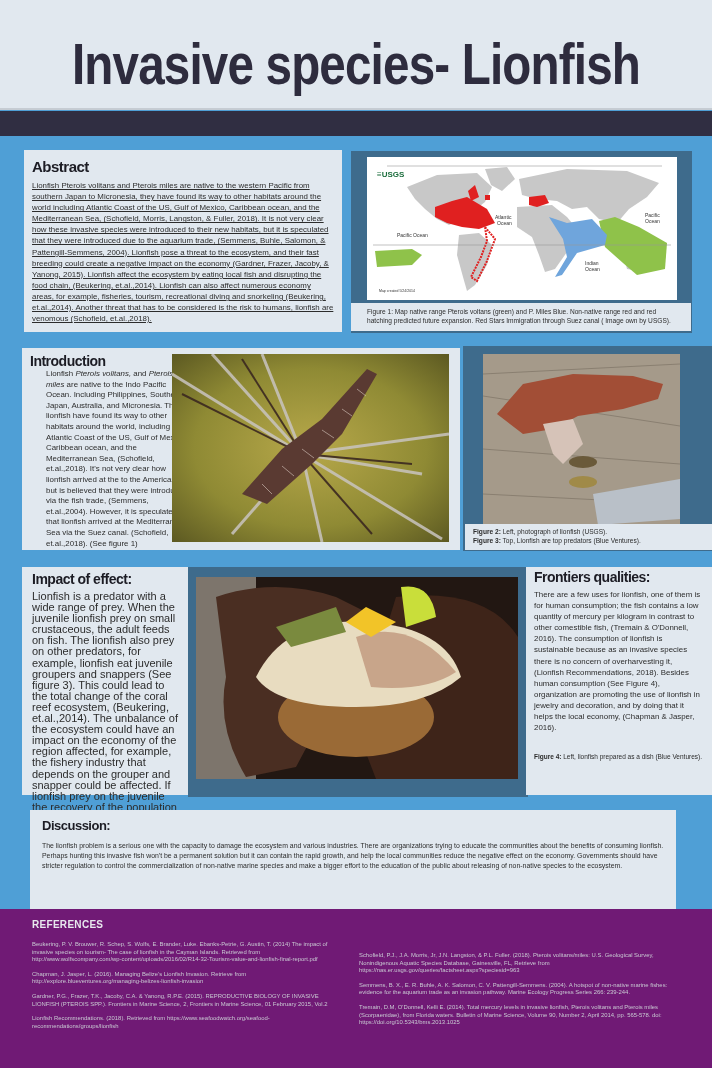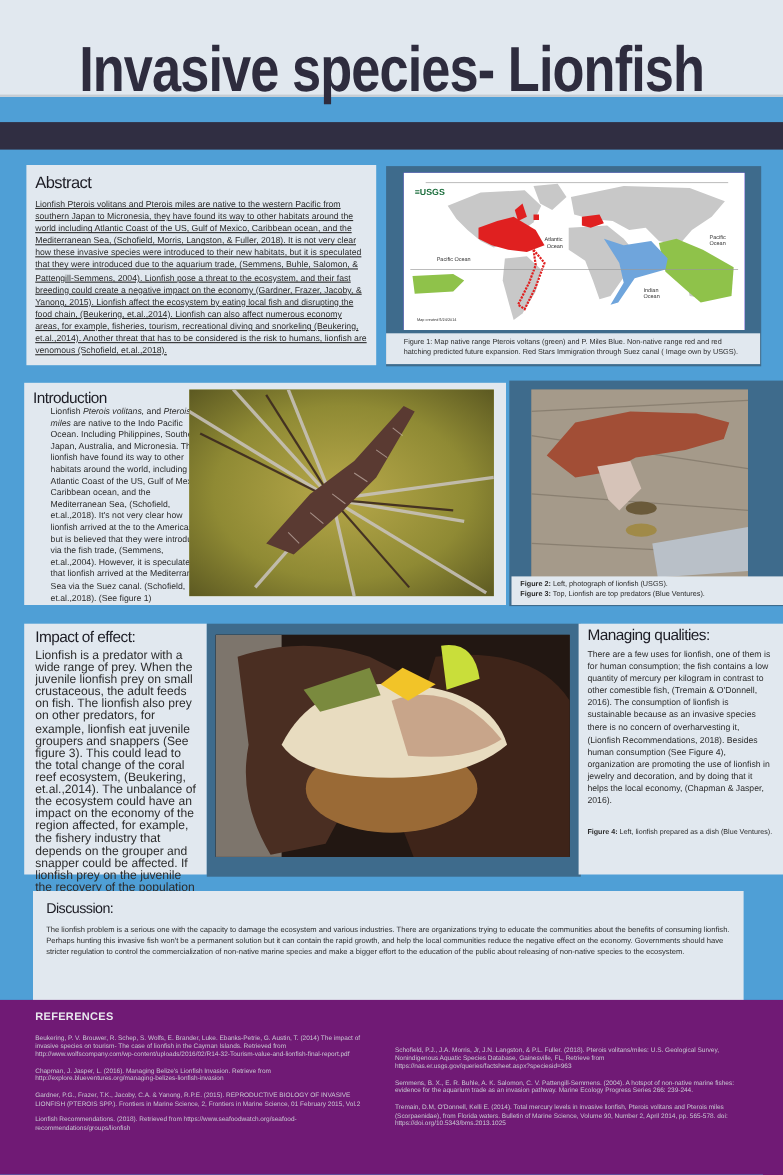--- a/index.html
+++ b/index.html
@@ -1,35 +1,35 @@
 <!DOCTYPE html>
 <html><head>
   <meta charset="utf-8">
   <style>
     * { box-sizing: border-box; margin: 0; padding: 0; }
     html, body { width: 712px; height: 1068px; overflow: hidden; }
     body { background: #4f9fd6; font-family: "Liberation Sans", sans-serif; color: #2b2b2b; position: relative; }
-    .title-band { position: absolute; left: 0; top: 0; width: 712px; height: 88px; background: #e1e8ef; border-bottom: 2px solid #c6ccd3; }
+    .title-band { position: absolute; left: 0; top: 0; width: 712px; height: 110px; background: #e1e8ef; border-bottom: 2px solid #c6ccd3; }
     .title { position: absolute; left: 0; top: 30px; width: 712px; text-align: center; font-family: "Liberation Sans", sans-serif; font-weight: bold; font-size: 58px; color: #2e2c3e; letter-spacing: -1px; transform: scaleX(0.82); transform-origin: center; }
     .dark-band { position: absolute; left: 0; top: 111px; width: 712px; height: 25px; background: #302e42; }
     .panel { position: absolute; background: #e1e8ef; }
     .panel-dark { position: absolute; background: #3e6b8c; }
-    h2 { font-family: "Liberation Sans", sans-serif; font-weight: normal; color: #1c1c24; letter-spacing: -0.5px; }
+    h2 { font-family: "Liberation Sans", sans-serif; font-weight: bold; color: #1c1c24; letter-spacing: -0.5px; }
     .body-text { font-size: 8.3px; line-height: 11.3px; color: #2c2c2c; }
     .caption { font-size: 6.6px; line-height: 8.8px; color: #2c2c2c; }
     .caption b { font-weight: bold; }
 
     
     #abstract { left: 24px; top: 150px; width: 318px; height: 182px; padding: 8px 8px; }
     #abstract h2 { font-size: 15px; margin-bottom: 5px; }
     #abstract .body-text { font-size: 7.9px; line-height: 11.1px; text-decoration: underline; }
 
     
     #map-wrap { left: 351px; top: 151px; width: 341px; height: 182px; }
-    #map-frame { position: absolute; left: 367px; top: 157px; width: 310px; height: 143px; background: #8b5cf6; }
+    #map-frame { position: absolute; left: 367px; top: 157px; width: 310px; height: 143px; background: #0ea5e9; }
     #fig1-cap { left: 351px; top: 303px; width: 340px; height: 28px; padding: 5px 16px; background: #e1e8ef; }
 
     
     #intro { left: 22px; top: 348px; width: 438px; height: 202px; padding: 6px 8px; }
     #intro h2 { font-size: 14px; margin-bottom: 0; line-height: 15px; }
     #intro .body-text { width: 142px; font-size: 7.9px; line-height: 10.6px; margin-left: 16px; }
     #intro-photo { position: absolute; left: 172px; top: 354px; width: 277px; height: 188px; overflow: hidden; background: #8a8a3a; }
 
     
     #fig2-wrap { left: 463px; top: 346px; width: 249px; height: 205px; }
@@ -199,21 +199,21 @@
     <ellipse cx="160" cy="140" rx="78" ry="40" fill="#9a6a36"></ellipse>
     <path d="M60 100 Q90 40 170 45 Q250 50 265 100 Q230 130 160 130 Q80 130 60 100 Z" fill="#e8dcc0"></path>
     <path d="M160 60 Q215 40 260 95 Q230 115 175 110 Z" fill="#c8a58a"></path>
     <path d="M80 50 L140 30 L150 55 L95 70 Z" fill="#7a8a3e"></path>
     <path d="M150 45 L170 30 L200 45 L175 60 Z" fill="#f2c428"></path>
     <path d="M205 10 Q235 5 240 40 L210 50 Z" fill="#c9de3a"></path>
   </svg>
 </div>
 
 <div class="panel" id="redeem">
-  <h2>Managing qualities:</h2>
+  <h2>Frontiers qualities:</h2>
   <p class="body-text">There are a few uses for lionfish, one of them is for human consumption; the fish contains a low quantity of mercury per kilogram in contrast to other comestible fish, (Tremain &amp; O'Donnell, 2016). The consumption of lionfish is sustainable because as an invasive species there is no concern of overharvesting it, (Lionfish Recommendations, 2018). Besides human consumption (See Figure 4), organization are promoting the use of lionfish in jewelry and decoration, and by doing that it helps the local economy, (Chapman &amp; Jasper, 2016).</p>
   <p class="caption"><b>Figure 4:</b><span> Left, lionfish prepared as a dish (Blue Ventures).</span></p>
 </div>
 
 <div class="panel" id="discussion">
   <h2>Discussion:</h2>
   <p class="body-text">The lionfish problem is a serious one with the capacity to damage the ecosystem and various industries. There are organizations trying to educate the communities about the benefits of consuming lionfish.  Perhaps hunting this invasive fish won't be a permanent solution but it can contain the rapid growth, and help the local communities reduce the negative effect on the economy.  Governments should have stricter regulation to control the commercialization of non-native marine species and make a bigger effort to the education of the public about releasing of non-native species to the ecosystem.</p>
 </div>
 
 <div id="refs">

